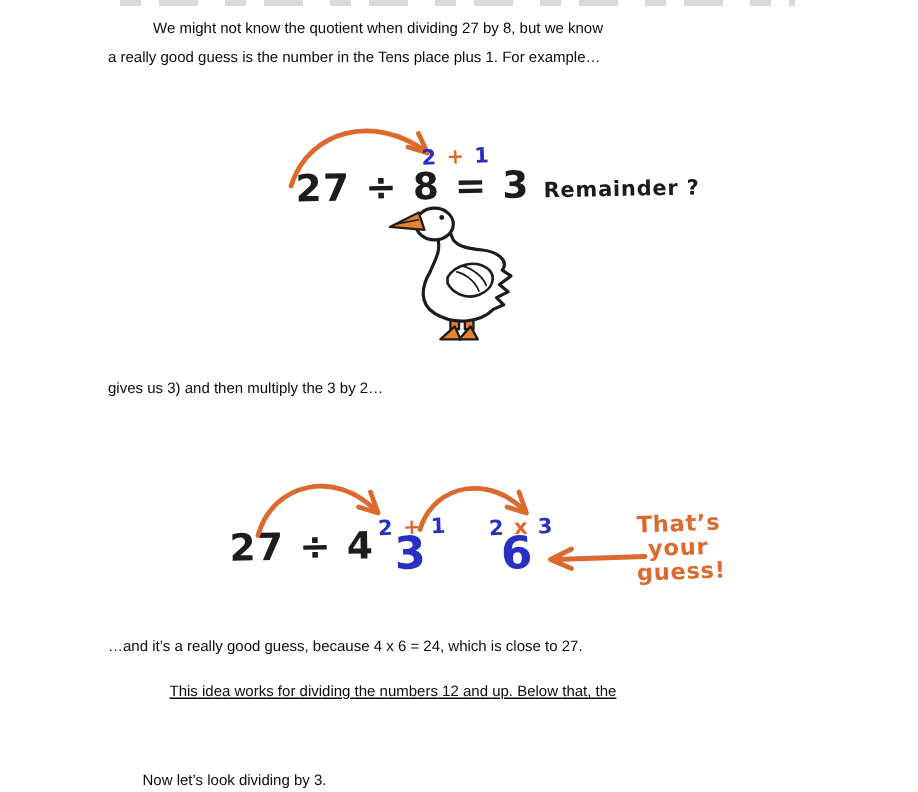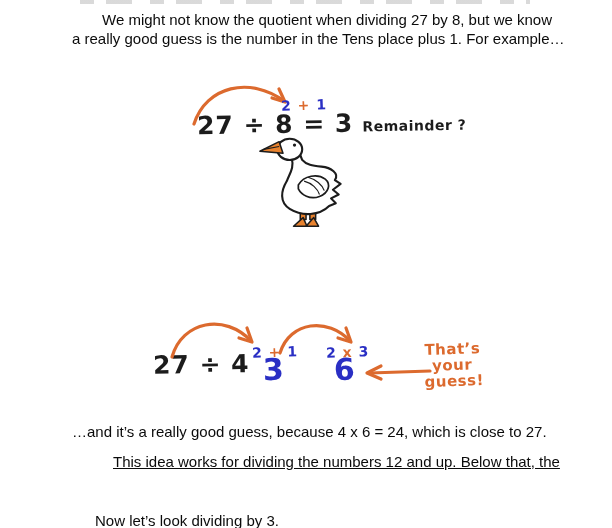--- a/index.html
+++ b/index.html
@@ -5,21 +5,21 @@
   :root{
     --orange:#DC6A2E;
     --blue:#2A2FC4;
     --ink:#1c1c1c;
   }
   html,body{margin:0;padding:0;background:#fff;}
   .page{
     position:relative;width:612px;height:528px;background:#ffffff;
     font-family:"Liberation Sans",sans-serif;color:#0b0b0b;overflow:hidden;
   }
-  .para{position:absolute;font-size:15px;line-height:18.5px;}
+  .para{position:absolute;font-size:10px;line-height:18.5px;}
   .line{white-space:nowrap;}
   .ind30{text-indent:30px;}
   .ind41{text-indent:41px;}
   .ind23{text-indent:23px;}
   .hand{font-family:"DejaVu Sans",sans-serif;font-weight:700;color:var(--ink);}
   .eq{position:absolute;font-size:25px;letter-spacing:1px;transform:rotate(-1deg);white-space:nowrap;}
   .remainder{font-size:14px;letter-spacing:0.5px;margin-left:9px;}
   .ann{position:absolute;font-size:14px;letter-spacing:1px;transform:rotate(-2deg);white-space:nowrap;}
   .ann .blue{color:var(--blue);}
   .ann .orange{color:var(--orange);}
@@ -78,20 +78,21 @@
 
     <ellipse cx="33" cy="13" rx="13" ry="11" fill="#ffffff" stroke="#1c1c1c" stroke-width="2.2"></ellipse>
 
     <path d="M2,15 L22,5 L26,17 Z" fill="#E8822E" stroke="#1c1c1c" stroke-width="1.6" stroke-linejoin="round"></path>
     <path d="M6,13 L22,10" stroke="#1c1c1c" stroke-width="1.2"></path>
 
     <circle cx="38" cy="8.5" r="1.7" fill="#1c1c1c"></circle>
   </svg>
 
   <div class="para" style="left:72px;top:251px;">
+    <div class="line">gives us 3) and then multiply the 3 by 2…</div>
   </div>
 
   <div class="eq hand" style="left:153px;top:350px;">
     <span>27 ÷ 4</span>
   </div>
 
   <svg class="arrow" style="left:167px;top:311px;" width="95" height="50" viewBox="0 0 95 50">
     <path d="M5,46 C15,10 58,2 84,30" fill="none" stroke="#DC6A2E" stroke-width="3.2" stroke-linecap="round"></path>
     <path d="M72,27 L85,31 L80,17" fill="none" stroke="#DC6A2E" stroke-width="3.2" stroke-linecap="round" stroke-linejoin="round"></path>
   </svg>

